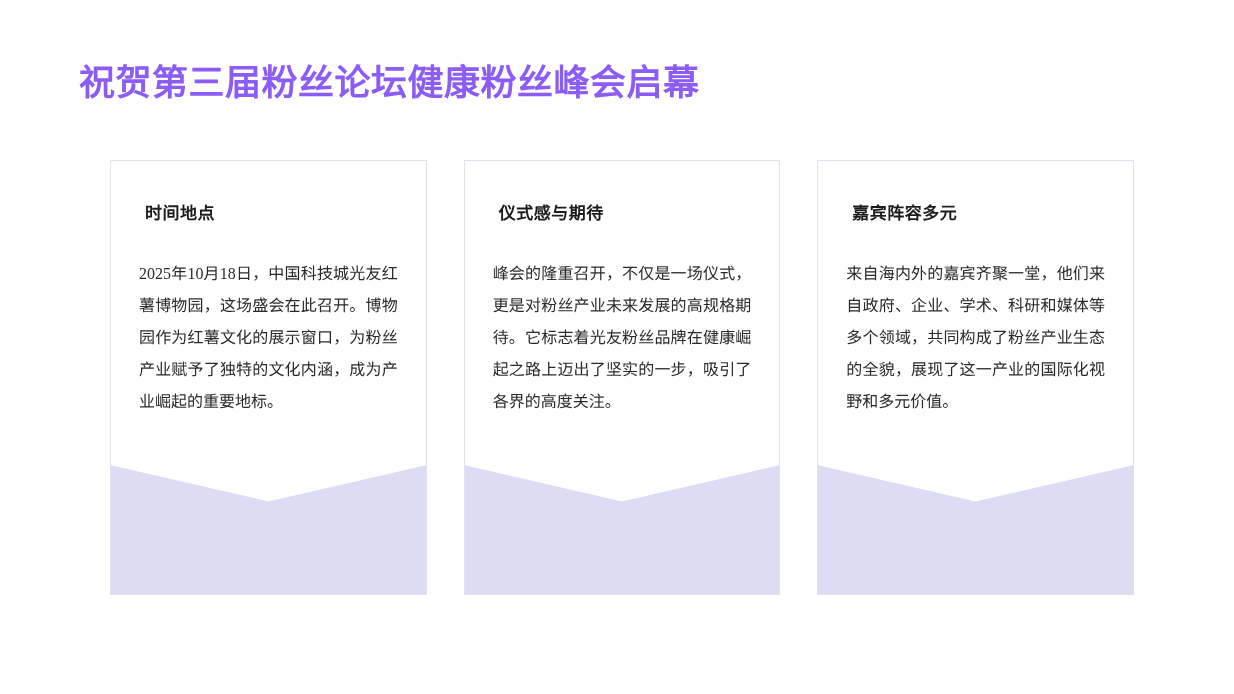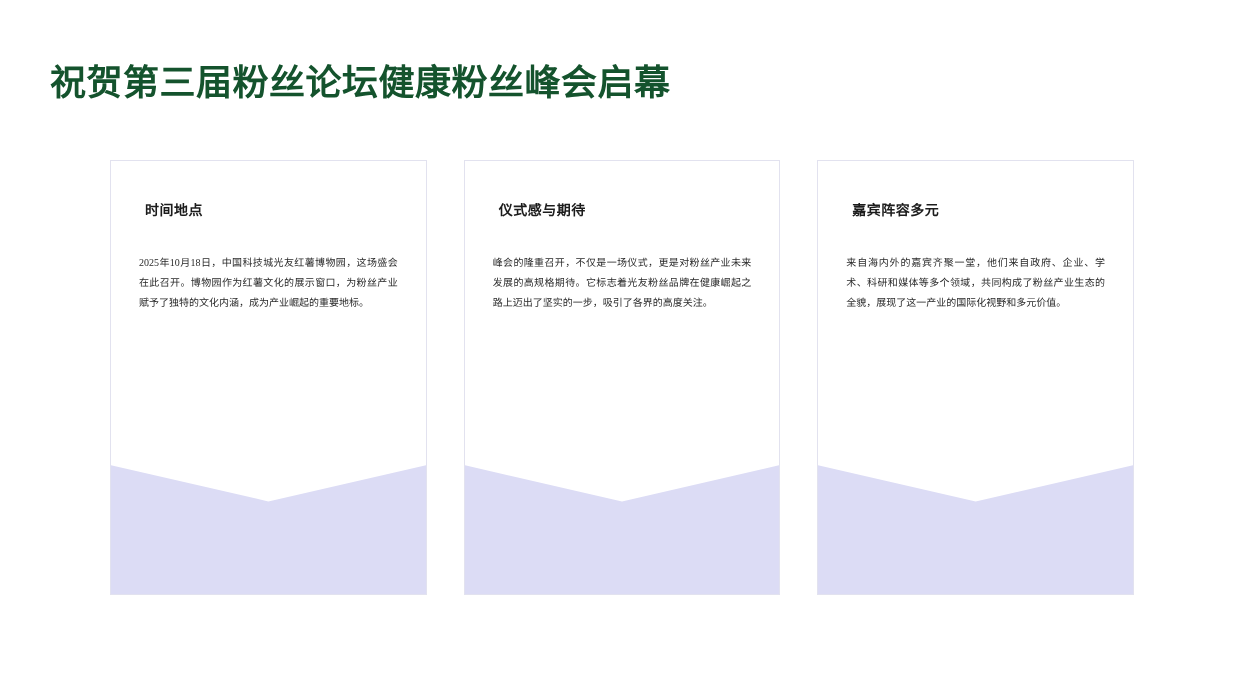--- a/index.html
+++ b/index.html
@@ -16,26 +16,26 @@
   }
 
   .slide {
     position: absolute;
     inset: 0;
     background: #ffffff;
   }
 
   .page-title {
     position: absolute;
-    left: 50px;
+    left: 79px;
     top: 62px;
     font-size: 36px;
     line-height: 1.2;
     font-weight: 700;
-    color: #14532d;
+    color: #8b5cf6;
     letter-spacing: 0.5px;
     white-space: nowrap;
   }
 
   .cards {
     position: absolute;
     left: 110px;
     top: 160px;
     width: 1024px;
     display: flex;
@@ -63,29 +63,29 @@
     clip-path: polygon(0% 0%, 50% 28%, 100% 0%, 100% 100%, 0% 100%);
   }
 
   .card-inner {
     position: relative;
     z-index: 2;
     padding: 38px 28px 0 28px;
   }
 
   .card-title {
-    font-size: 14px;
+    font-size: 17px;
     font-weight: 700;
     color: #1c1c1c;
     letter-spacing: 0.5px;
     margin: 0 0 34px 6px;
   }
 
   .card-body {
-    font-size: 10px;
+    font-size: 16px;
     line-height: 2.0;
     color: #2a2a2a;
     text-align: justify;
     text-justify: inter-ideograph;
     margin: 0;
   }
 </style>
 </head>
 <body>
 

